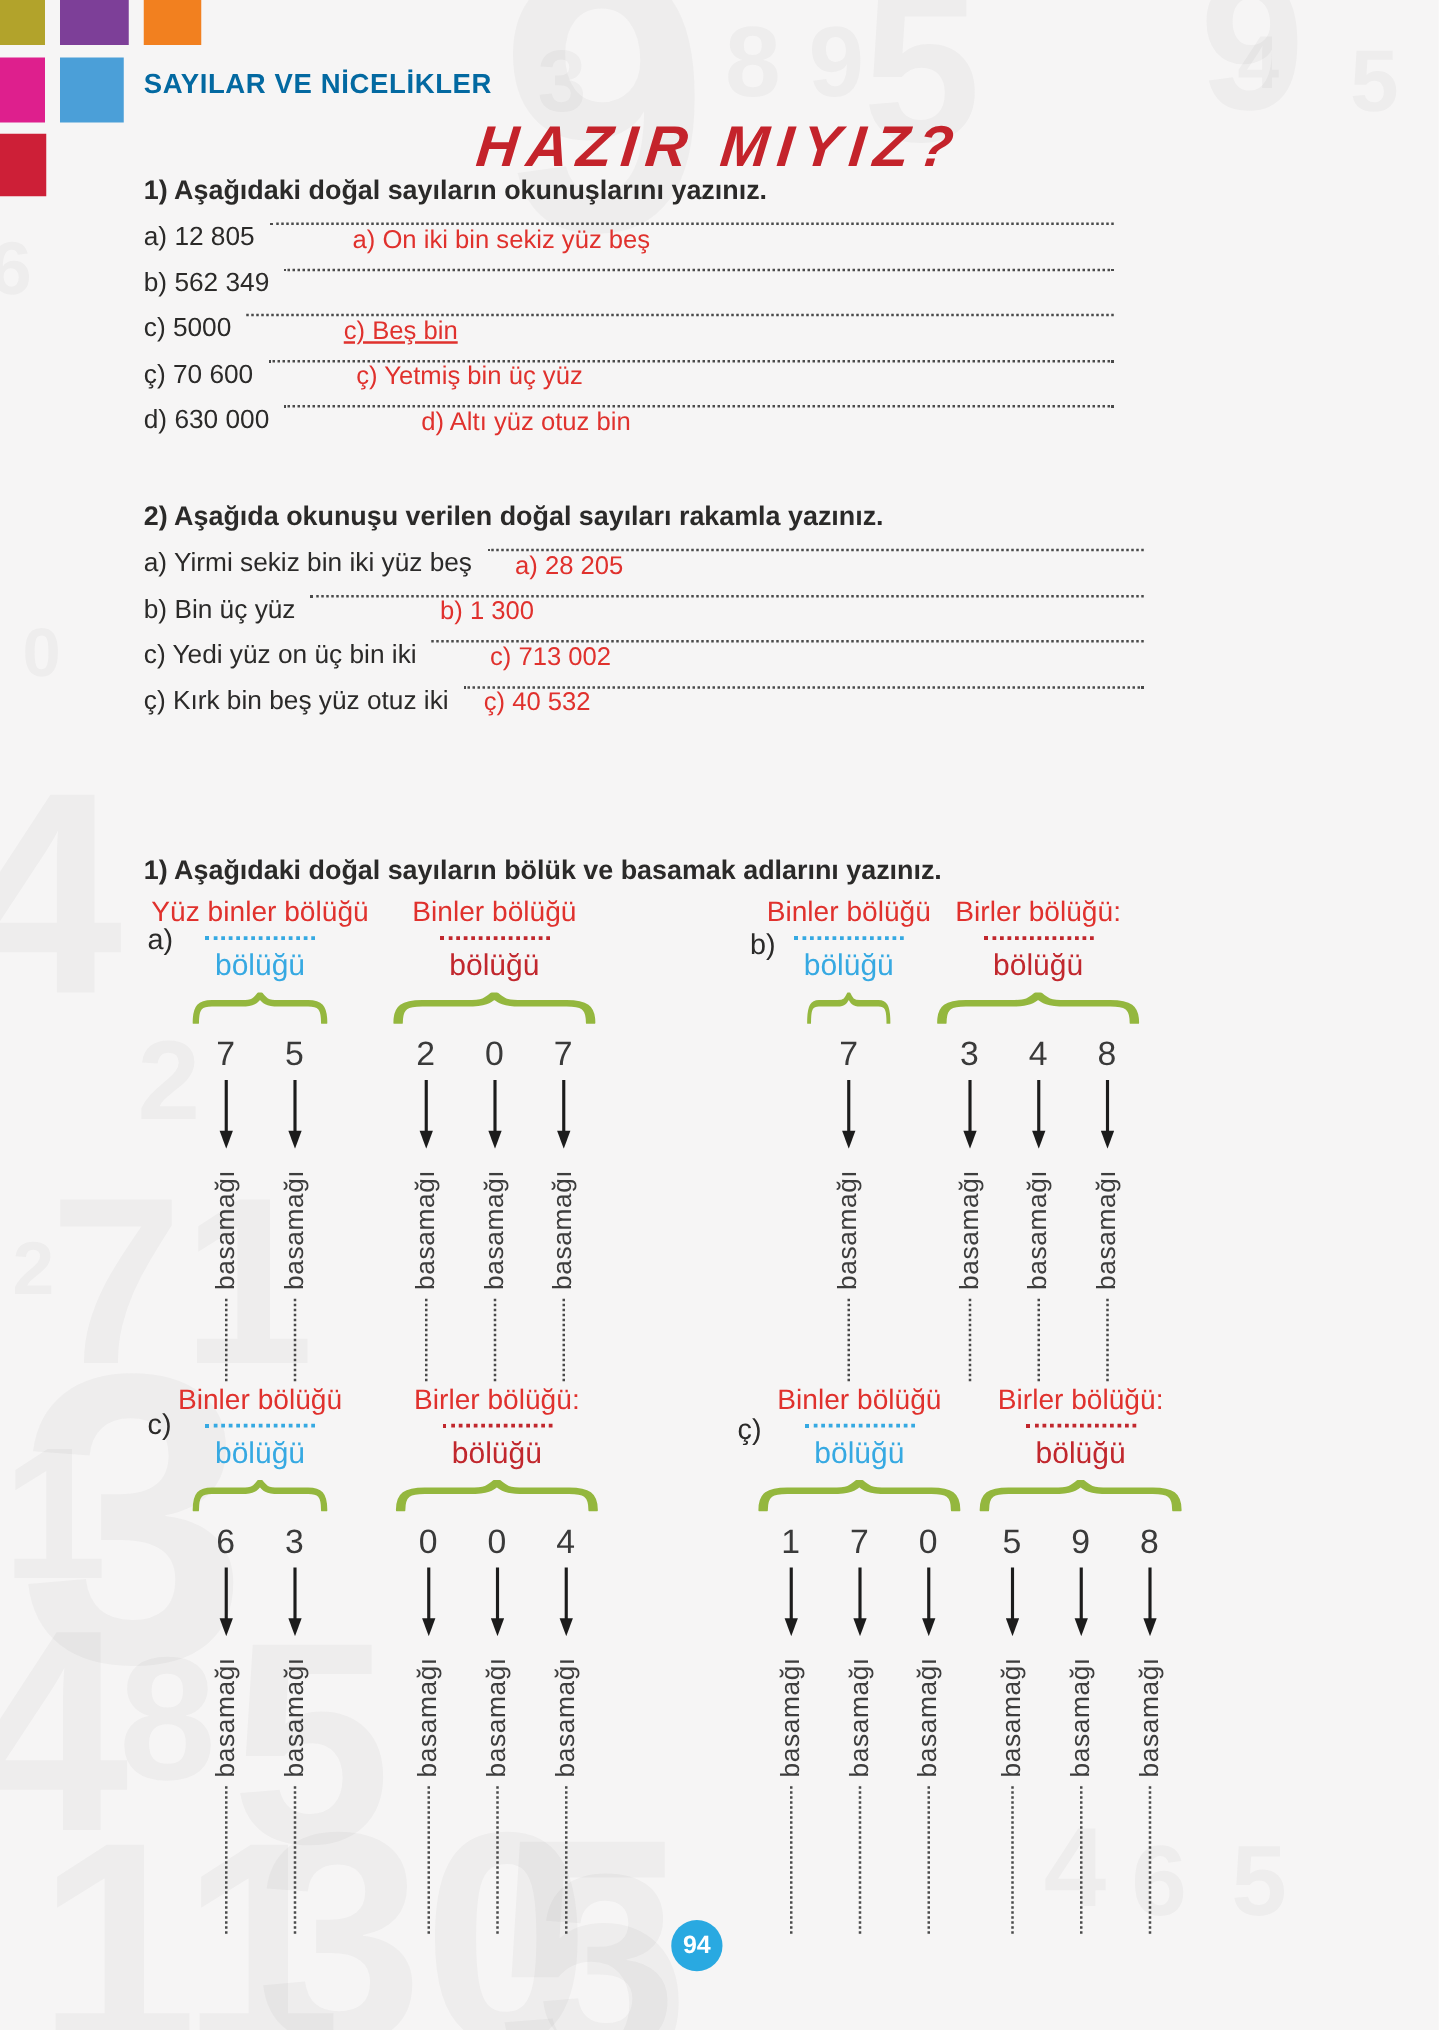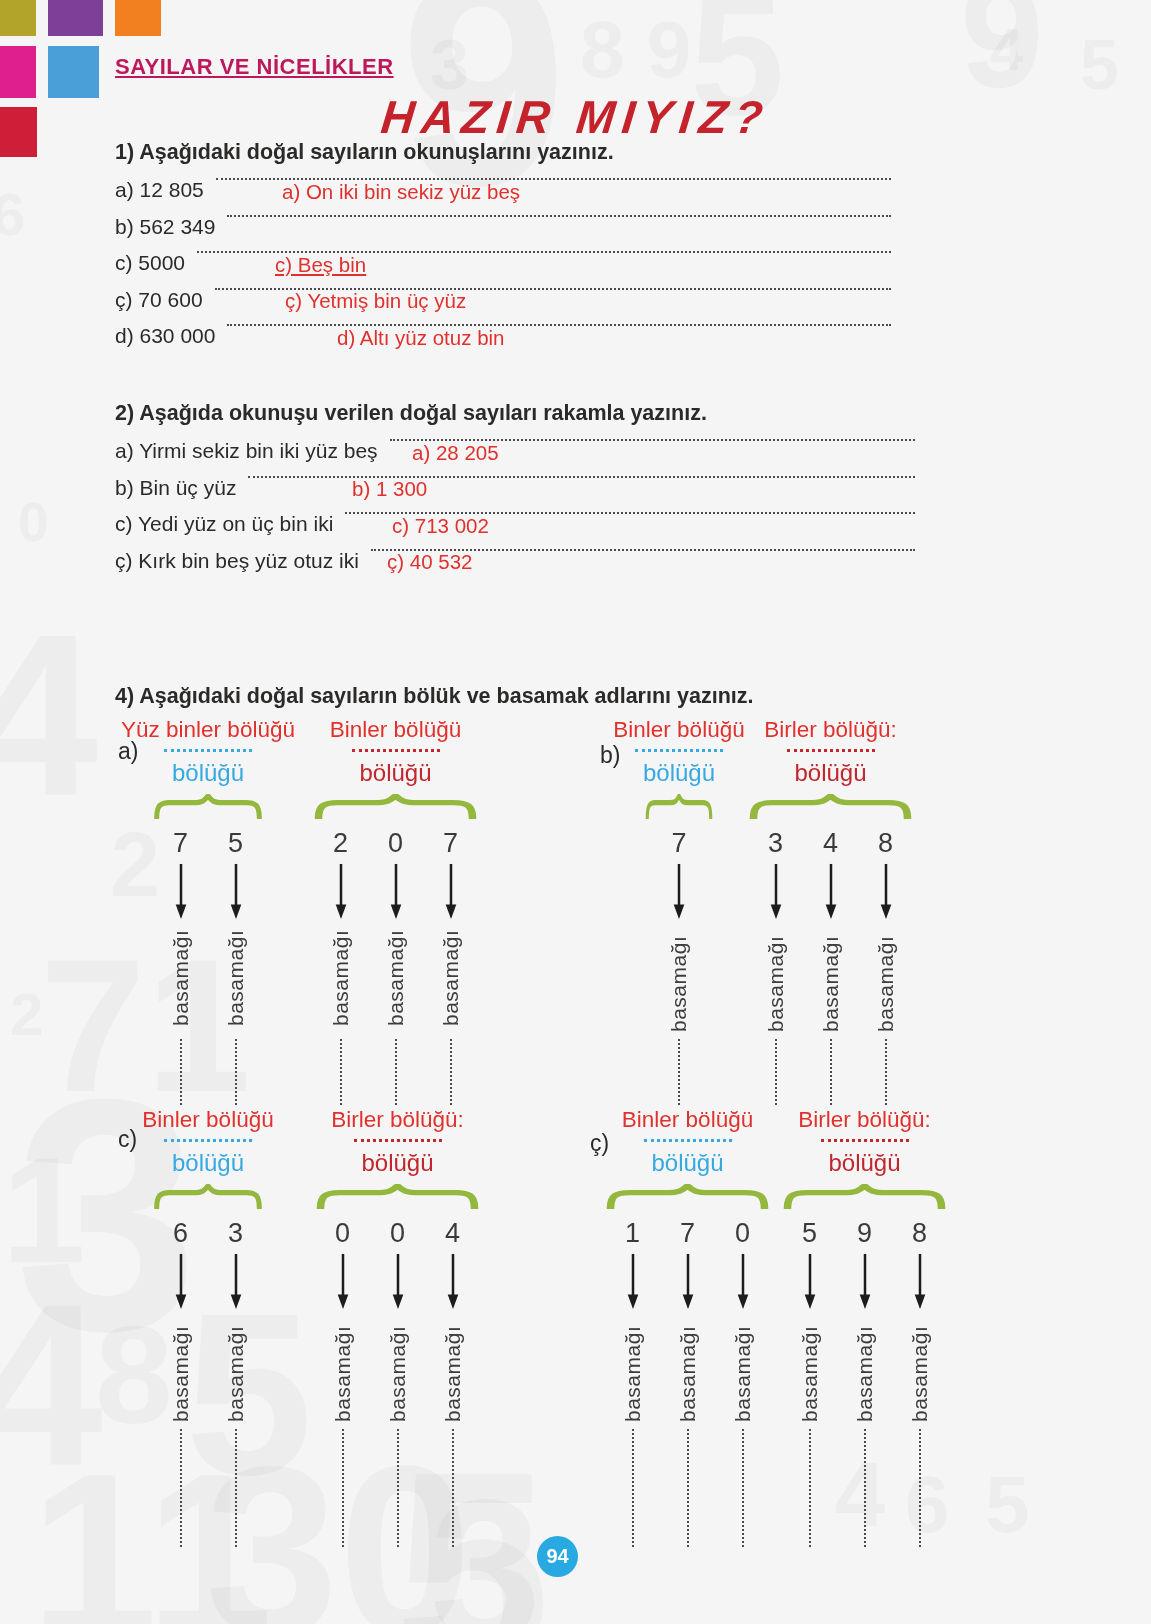--- a/index.html
+++ b/index.html
@@ -6,21 +6,21 @@
   html,body { width:1151px; }
   body { font-family:"Liberation Sans", sans-serif; background:#fff; }
   .page { position:relative; width:1151px; height:1624px; background:#f6f5f5; overflow:hidden; }
 
   
   .wm { position:absolute; font-weight:bold; color:rgba(60,60,70,0.045); line-height:1; user-select:none; white-space:nowrap; }
 
   
   .sq { position:absolute; }
 
-  .kicker { position:absolute; left:115px; top:54px; font-size:22px; font-weight:bold; color:#be185d; letter-spacing:0.5px;text-decoration:underline; }
+  .kicker { position:absolute; left:115px; top:54px; font-size:22px; font-weight:bold; color:#0369a1; letter-spacing:0.5px; }
   .big-title { position:absolute; left:0; top:90px; width:1151px; text-align:center; font-size:46px; font-weight:bold; font-style:italic; color:#c4232b; letter-spacing:7px; transform:skewX(-6deg); }
 
   section.qblock { position:absolute; left:115px; }
   #q1 { top:140px; width:776px; }
   #q2 { top:401px; width:800px; }
   #q3 { top:684px; width:920px; }
   .qtitle { font-size:21.5px; font-weight:bold; color:#2b2a29; margin-bottom:13px; }
 
   .qrow { position:relative; height:36.6px; display:flex; align-items:flex-start; }
   .qlabel { font-size:21px; color:#2b2a29; padding-right:12px; padding-bottom:3px; white-space:nowrap; }
@@ -162,27 +162,27 @@
   <div class="qrow">
     <span class="qlabel">ç) Kırk bin beş yüz otuz iki</span>
     <span class="dotline"></span>
     <span class="hand-answer">ç) 40 532</span>
   </div>
 
 </div>
   </section>
 
   <section class="qblock" id="q3">
-    <div class="qtitle">4) Aşağıdaki doğal sayıların bölük ve basamak adlarını yazınız.</div>
+    <div class="qtitle">1) Aşağıdaki doğal sayıların bölük ve basamak adlarını yazınız.</div>
   </section>
 
   <div id="parts">
       <div class="part" style="left: 78px; top: 716px;">
         <span class="part-label" style="left: 40px; top: 22px;">a)</span>
-        <div class="groups" style="margin-left: 75px; gap: 50px; text-align: center;">
+        <div class="groups" style="margin-left: 75px; gap: 50px;">
   <div class="group" style="width: 110px;">
     <span class="group-answer">Yüz binler bölüğü</span>
     <span class="group-dots acc-blue"></span>
     <span class="group-bolugu acc-blue">bölüğü</span>
     <svg class="brace" viewBox="0 0 120 26" preserveAspectRatio="none">
       <path d="M4,25 C4,12 8,9 18,9 L44,9 C54,9 56,7 60,2 C64,7 66,9 76,9 L102,9 C112,9 116,12 116,25" fill="none" stroke="#94b73e" stroke-width="5.5" stroke-linecap="round" stroke-linejoin="round"></path>
     </svg>
     <div class="cols">
   <div class="col">
     <span class="digit">7</span>

